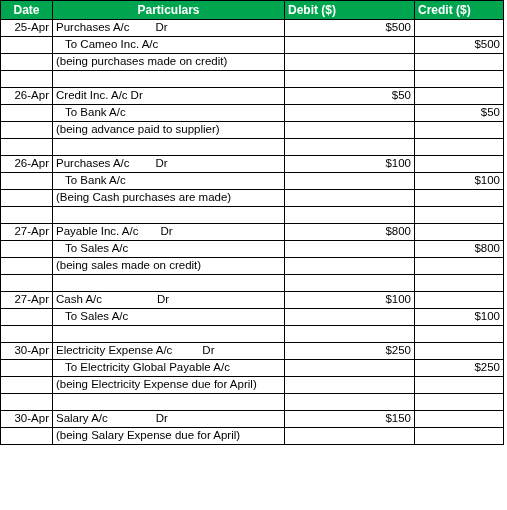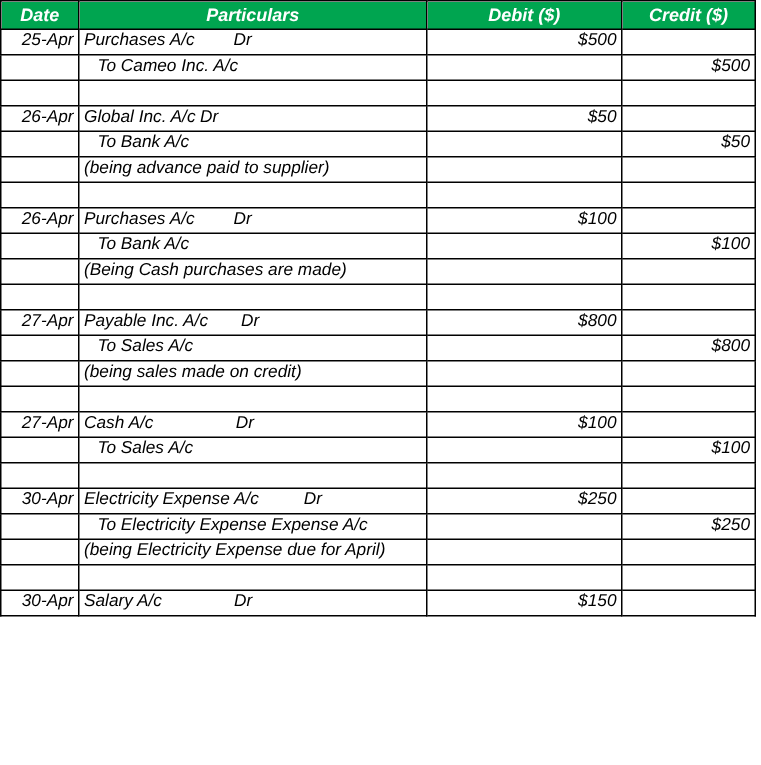--- a/index.html
+++ b/index.html
@@ -9,21 +9,20 @@
     background: #ffffff;
   }
   body {
     width: 507px;
     height: 510px;
     font-family: "Liberation Sans", sans-serif;
     overflow: hidden;
   }
   #journal-wrap {
     padding: 0px 0 0 0;
-    font-style: italic;
   }
   table.journal {
     border-collapse: collapse;
     table-layout: fixed;
     width: 503px;
     margin: 0;
     border: 1px solid #000000;
   }
   table.journal col.c-date    { width: 52px; }
   table.journal col.c-part    { width: 232px; }
@@ -45,21 +44,21 @@
   }
   table.journal thead th {
     background: #00A550;
     color: #ffffff;
     font-weight: bold;
     font-size: 12px;
     height: 19px;
     border: 1px solid #000000;
   }
   th.h-date, th.h-part { text-align: center; }
-  th.h-debit, th.h-credit { text-align: center; padding-right: 6px; }
+  th.h-debit, th.h-credit { text-align: left; padding-right: 6px; }
 
   td.date   { text-align: right; }
   td.part   { text-align: left; margin-left: 45px; }
   td.debit  { text-align: right; padding-right: 5px; }
   td.credit { text-align: right; padding-right: 5px; }
 
   
   td.part.indent { padding-left: 12px; }
 
   
@@ -94,29 +93,35 @@
           <td class="part"><span>Purchases A/c</span><span class="dr-gap" style="width: 26px;"></span><span>Dr</span></td>
           <td class="debit">$500</td>
           <td class="credit"></td>
         </tr>
         <tr>
           <td class="date"></td>
           <td class="part indent">To Cameo Inc. A/c</td>
           <td class="debit"></td>
           <td class="credit">$500</td>
         </tr>
+        <tr>
+          <td class="date"></td>
+          <td class="part">(being purchases made on credit)</td>
+          <td class="debit"></td>
+          <td class="credit"></td>
+        </tr>
         <tr class="spacer">
           <td class="date"></td>
           <td class="part"></td>
           <td class="debit"></td>
           <td class="credit"></td>
         </tr>
         <tr>
           <td class="date">26-Apr</td>
-          <td class="part"><span>Global Inc. A/c</span><span class="dr-gap" style="width: 3px;"></span><span>Dr</span></td>
+          <td class="part"><span>Credit Inc. A/c</span><span class="dr-gap" style="width: 3px;"></span><span>Dr</span></td>
           <td class="debit">$50</td>
           <td class="credit"></td>
         </tr>
         <tr>
           <td class="date"></td>
           <td class="part indent">To Bank A/c</td>
           <td class="debit"></td>
           <td class="credit">$50</td>
         </tr>
         <tr>
@@ -198,21 +203,21 @@
           <td class="credit"></td>
         </tr>
         <tr>
           <td class="date">30-Apr</td>
           <td class="part"><span>Electricity Expense A/c</span><span class="dr-gap" style="width: 30px;"></span><span>Dr</span></td>
           <td class="debit">$250</td>
           <td class="credit"></td>
         </tr>
         <tr>
           <td class="date"></td>
-          <td class="part indent">To Electricity Expense Expense A/c</td>
+          <td class="part indent">To Electricity Global Payable A/c</td>
           <td class="debit"></td>
           <td class="credit">$250</td>
         </tr>
         <tr>
           <td class="date"></td>
           <td class="part">(being Electricity Expense due for April)</td>
           <td class="debit"></td>
           <td class="credit"></td>
         </tr>
         <tr class="spacer">
@@ -220,15 +225,21 @@
           <td class="part"></td>
           <td class="debit"></td>
           <td class="credit"></td>
         </tr>
         <tr>
           <td class="date">30-Apr</td>
           <td class="part"><span>Salary A/c</span><span class="dr-gap" style="width: 48px;"></span><span>Dr</span></td>
           <td class="debit">$150</td>
           <td class="credit"></td>
         </tr>
+        <tr>
+          <td class="date"></td>
+          <td class="part">(being Salary Expense due for April)</td>
+          <td class="debit"></td>
+          <td class="credit"></td>
+        </tr>
       </tbody>
   </table>
 </div>
 
 </body></html>

